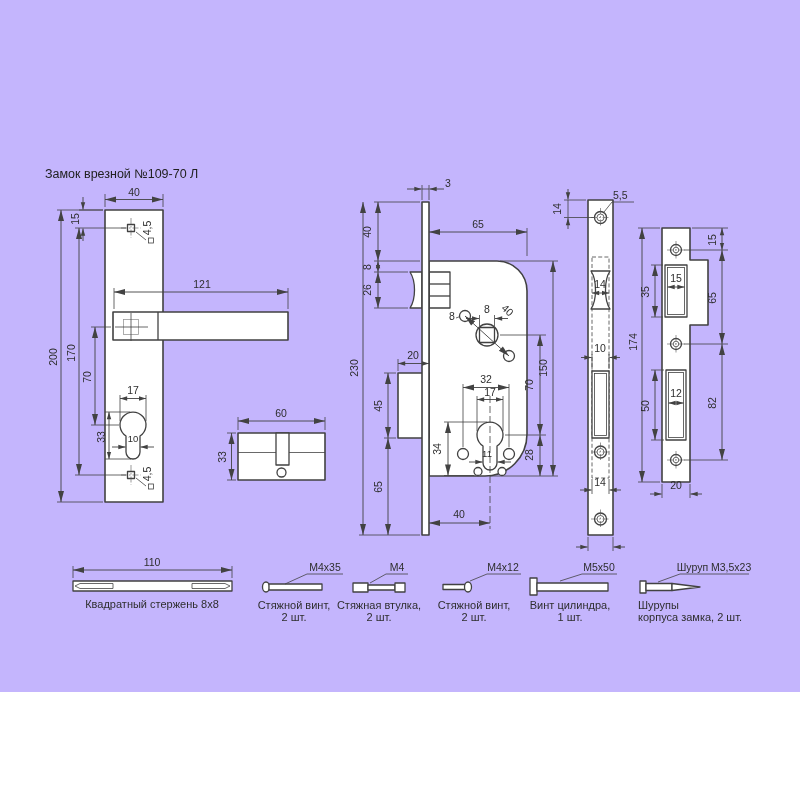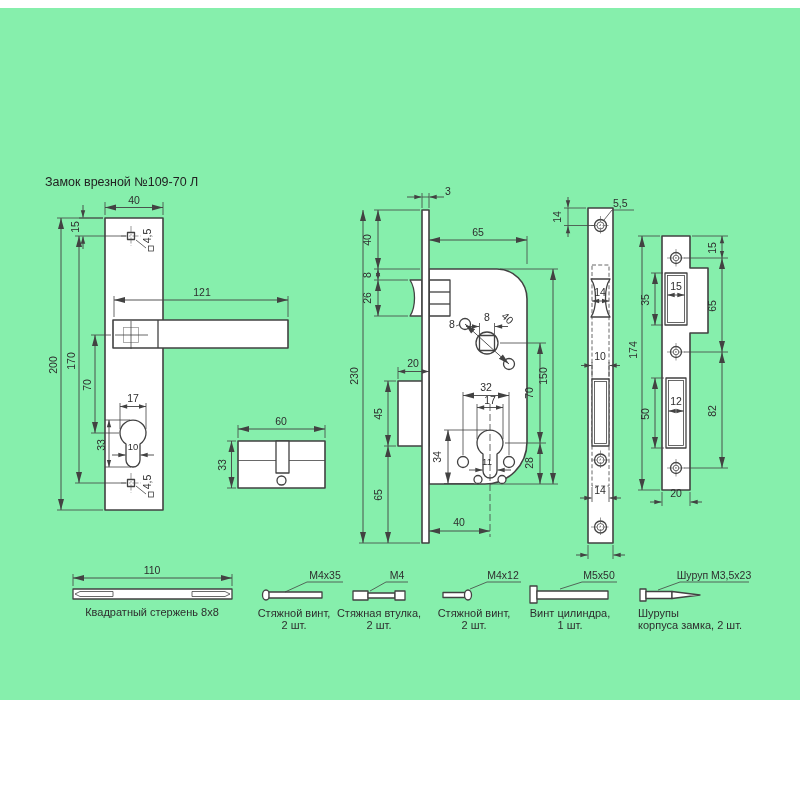--- a/index.html
+++ b/index.html
@@ -1,16 +1,16 @@
 <!DOCTYPE html>
 <html><head>
 <meta charset="utf-8">
 <style>
   html,body{margin:0;padding:0;background:#fff;}
-  .page{position:relative;width:800px;height:692px;background:#86efac;overflow:hidden;margin-top:8px;}
+  .page{position:relative;width:800px;height:692px;background:#c4b5fd;overflow:hidden;}
   svg text{font-family:"Liberation Sans",sans-serif;font-size:10.5px;fill:#2e2e2e;text-anchor:middle;}
   svg text.ts{text-anchor:start;}
   svg text.cap{font-size:11px;}
   svg text.sm{font-size:9.5px;}
   svg text.ttl{font-size:12.5px;text-anchor:start;fill:#222;}
   .ol{fill:#ffffff;stroke:#424242;stroke-width:1.6;stroke-linejoin:round;}
   .ol14{fill:#ffffff;stroke:#424242;stroke-width:1.3;stroke-linejoin:round;}
   .oln{fill:none;stroke:#424242;stroke-width:1.3;stroke-linejoin:round;}
   .dm{stroke:#424242;stroke-width:0.9;fill:none;}
   .thin{stroke:#424242;stroke-width:0.8;fill:none;}

